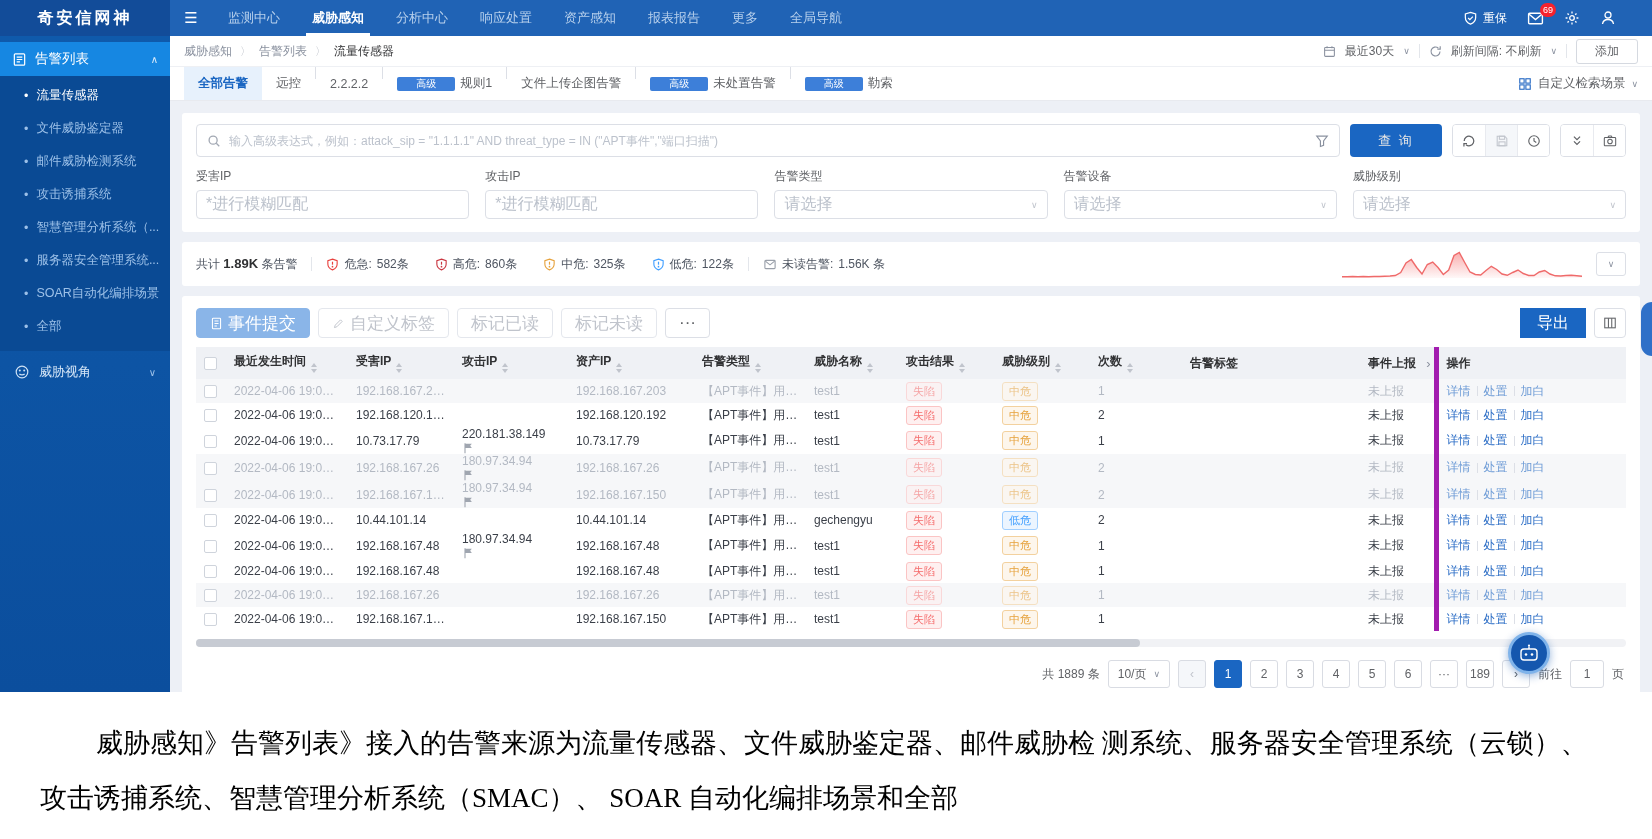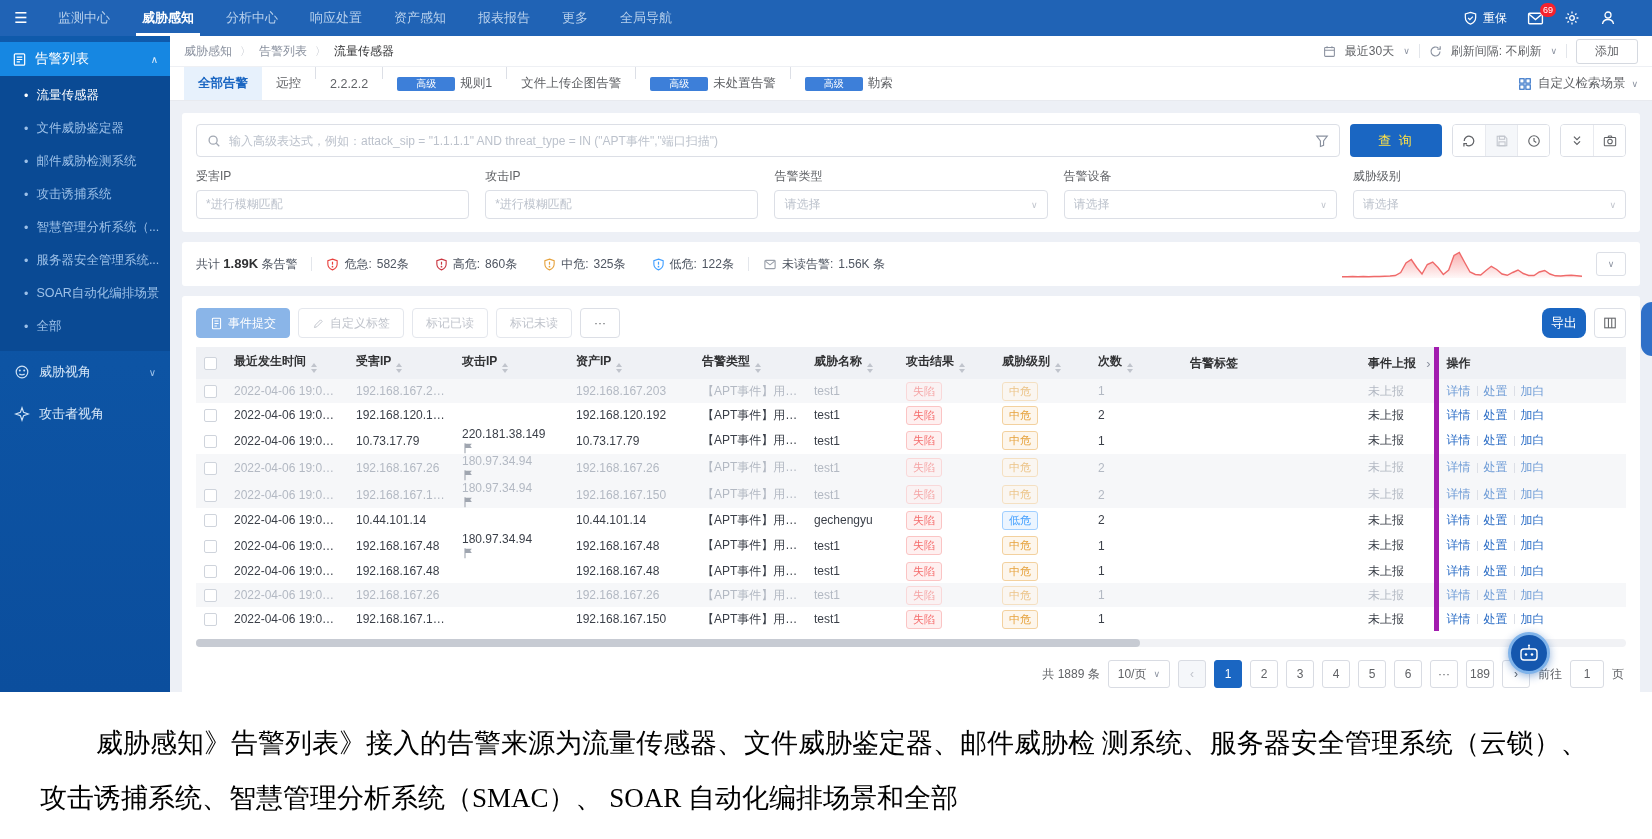--- a/index.html
+++ b/index.html
@@ -43,47 +43,47 @@
 .adv-badge{background:#3d7fd9;color:#fff;font-size:10px;padding:1px 19px;border-radius:2px;line-height:1.2}
 .tabs-right{margin-left:auto;display:flex;align-items:center;gap:6px;color:#606266;cursor:pointer}
 .content{flex:1;padding:12px 12px 0;overflow:hidden}
 .card{background:#fff;border-radius:3px}
 
 .search-card{padding:11px 14px 13px}
 .search-row{display:flex;align-items:center;gap:10px}
 .search-box{flex:1;height:33px;border:1px solid #dcdfe6;border-radius:4px;display:flex;align-items:center;padding:0 10px;gap:8px;background:#fff}
 .search-box input{flex:1;border:none;outline:none;font-size:12px;color:#606266;background:transparent}
 .search-box input::placeholder{color:#bcc2cc}
-.query-btn{width:92px;height:33px;background:#1a66c2;color:#fde047;border:none;border-radius:4px;font-size:13px;cursor:pointer;letter-spacing:2px}
+.query-btn{width:92px;height:33px;background:#1a66c2;color:#e5e5e5;border:none;border-radius:4px;font-size:13px;cursor:pointer;letter-spacing:2px}
 .btn-group{display:flex;border:1px solid #dcdfe6;border-radius:4px;overflow:hidden;height:33px;background:#fff}
 .icon-btn{width:32px;height:100%;display:flex;align-items:center;justify-content:center;background:#fff;border:none;border-left:1px solid #e8eaef;cursor:pointer;color:#606266}
 .icon-btn:first-child{border-left:none}
 .icon-btn.disabled{background:#f5f7fa;color:#c0c4cc;cursor:default}
 .filters-row{display:flex;gap:16px;margin-top:11px}
 .filter{flex:1}
 .f-label{font-size:12px;color:#606266;margin-bottom:5px}
 .f-box{height:29px;border:1px solid #dcdfe6;border-radius:4px;display:flex;align-items:center;padding:0 9px;background:#fff;cursor:text}
-.f-ph{flex:1;font-size:12px;color:#bcc2cc;white-space:nowrap;overflow:hidden}
+.f-ph{flex:1;font-size:16px;color:#bcc2cc;white-space:nowrap;overflow:hidden}
 .f-chev{color:#c0c4cc;font-size:9px}
 
 .stats-card{margin-top:10px;height:44px;display:flex;align-items:center;padding:0 14px;font-size:12px;color:#4e5561;gap:14px}
 .stat-total b{font-size:13px;color:#303133}
 #stat-levels{display:flex;gap:26px;align-items:center}
 .stat-item{display:flex;align-items:center;gap:5px;white-space:nowrap}
 .spark-wrap{margin-left:auto;display:flex;align-items:center;gap:14px}
 .spark-chev{width:30px;height:24px;border:1px solid #dcdfe6;border-radius:3px;display:flex;align-items:center;justify-content:center;color:#8a919f;font-size:9px;background:#fff;cursor:pointer}
 
 .table-card{margin-top:10px;padding:12px 14px 8px}
 .action-row{display:flex;gap:8px;align-items:center}
 .act-group{display:flex;gap:8px}
-.act-btn{height:30px;border-radius:4px;font-size:12px;padding:0 13px;display:flex;align-items:center;gap:5px;cursor:pointer;border:1px solid #dcdfe6;background:#fff;color:#606266}
+.act-btn{height:30px;border-radius:4px;font-size:17px;padding:0 13px;display:flex;align-items:center;gap:5px;cursor:pointer;border:1px solid #dcdfe6;background:#fff;color:#606266}
 .act-btn.primary-light{background:#8ab5e8;border-color:#8ab5e8;color:#fff}
 .act-btn.disabled{color:#c0c4cc;border-color:#e4e7ed;cursor:default}
 .table-right{margin-left:auto;display:flex;gap:8px}
-.export-btn{height:30px;width:44px;background:#1a66c2;color:#fff;border:none;border-radius:8px;font-size:13px;cursor:pointer}
+.export-btn{height:30px;width:66px;background:#1a66c2;color:#fff;border:none;border-radius:0;font-size:16px;cursor:pointer}
 .cfg-btn{width:32px;height:30px;border:1px solid #dcdfe6;border-radius:4px;background:#fff;display:flex;align-items:center;justify-content:center;cursor:pointer;color:#606266}
 table{width:100%;border-collapse:collapse;table-layout:fixed;font-size:12px;margin-top:9px}
 thead th{background:#eff1f5;height:32px;text-align:left;padding:0 8px;color:#303133;font-weight:bold;white-space:nowrap;overflow:hidden;position:relative}
 tbody td{height:24px;padding:0 8px;color:#3a3f48;white-space:nowrap;overflow:hidden;text-overflow:ellipsis}
 tr.row{background:#fff}
 tr.row.read{background:#f6f7f9}
 tr.row.read td{color:#b3b9c3}
 tr.row.read .op-link{color:#6d9bd6}
 tr.row.read .pill{opacity:.6}
 .col-check{width:30px}.col-time{width:122px}.col-vip{width:106px}.col-aip{width:114px}.col-asset{width:126px}.col-type{width:112px}.col-name{width:92px}.col-result{width:96px}.col-level{width:96px}.col-count{width:92px}.col-report{width:76px}
@@ -113,20 +113,21 @@
 
 .caption{margin:24px 48px 0 40px;font-family:"Liberation Serif","DejaVu Serif",serif;font-size:27px;line-height:2.05;color:#000;text-indent:56px}
 svg{display:block}
 </style>
 </head>
 <body>
 
 <div class="app">
 
   <div class="topbar">
+    <div class="logo">奇安信网神</div>
     <div class="hamburger">☰</div>
     <div id="nav-items">
         <div class="nav-item">监测中心</div>
         <div class="nav-item active">威胁感知</div>
         <div class="nav-item">分析中心</div>
         <div class="nav-item">响应处置</div>
         <div class="nav-item">资产感知</div>
         <div class="nav-item">报表报告</div>
         <div class="nav-item">更多</div>
         <div class="nav-item">全局导航</div>
@@ -219,28 +220,20 @@
           <span class="vicon">
             <svg width="16" height="16" viewBox="0 0 16 16" fill="none" stroke="#cfe2f5" stroke-width="1.2">
               <circle cx="8" cy="8" r="5.8"></circle>
               <circle cx="5.8" cy="6.4" r="1" fill="#cfe2f5" stroke="none"></circle>
               <circle cx="10.2" cy="6.4" r="1" fill="#cfe2f5" stroke="none"></circle>
               <path d="M5.3 10 Q8 11.8 10.7 10"></path>
             </svg>
           </span>
           <span class="vlabel">威胁视角</span>
           <span class="vchev">∨</span>
-        </div>
-        <div class="side-view">
-          <span class="vicon">
-            <svg width="16" height="16" viewBox="0 0 16 16" fill="none" stroke="#cfe2f5" stroke-width="1.2">
-              <path d="M8 1.8 L9.6 6.4 L14.2 8 L9.6 9.6 L8 14.2 L6.4 9.6 L1.8 8 L6.4 6.4 Z"></path>
-            </svg>
-          </span>
-          <span class="vlabel">攻击者视角</span>
         </div>
       </div>
   </div>
 
   <div class="main">
     <div class="crumb-bar">
       <div id="crumbs" style="display:flex;align-items:center">
           <span class="crumb">威胁感知</span>
           <span class="crumb-sep">〉</span>
           <span class="crumb">告警列表</span>

